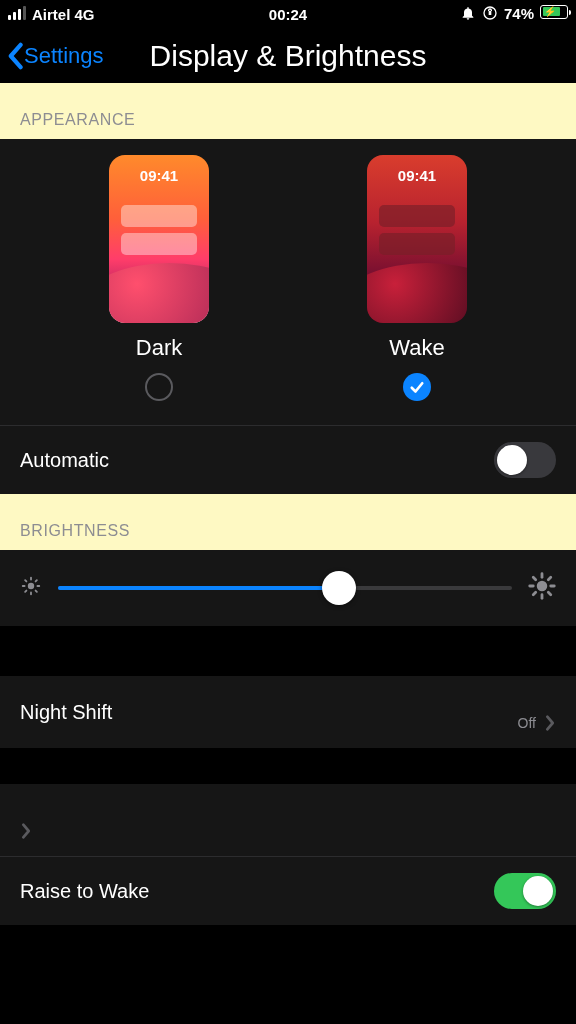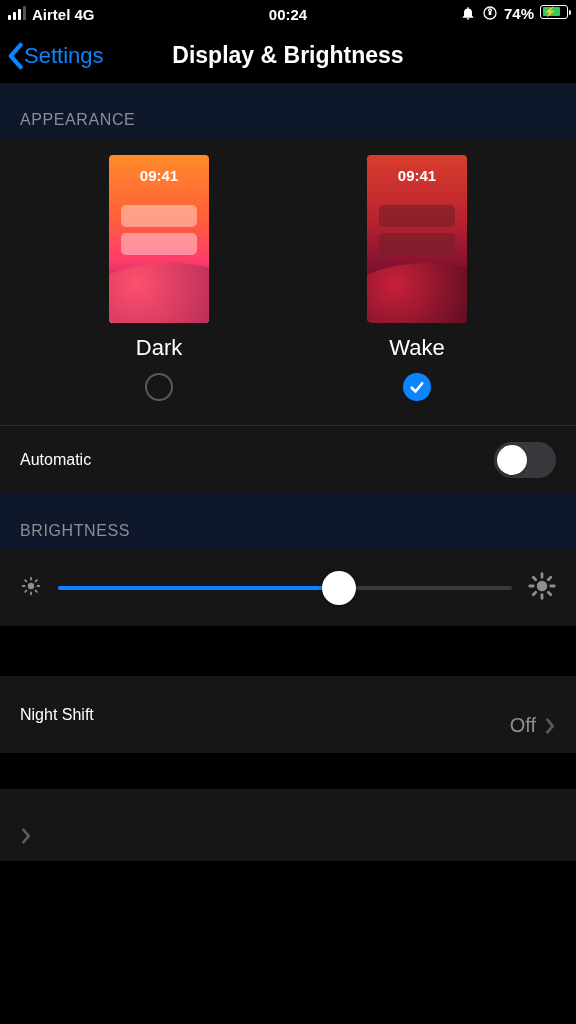--- a/index.html
+++ b/index.html
@@ -15,32 +15,32 @@
   .battery { display: flex; align-items: center; gap: 3px; }
   .battery-body { width: 28px; height: 14px; border: 1.5px solid #fff; border-radius: 3px; padding: 1.5px; position: relative; }
   .battery-body::after { content:""; position:absolute; right:-4px; top:4px; width:2px; height:5px; background:#fff; border-radius:0 2px 2px 0; }
   .battery-fill { height: 100%; width: 74%; background: #34c759; border-radius: 1px; position: relative; }
   .battery-fill .bolt { position:absolute; left:50%; top:50%; transform:translate(-50%,-55%); color:#000; font-size:10px; }
 
   
   .nav-bar { height: 55px; display: flex; align-items: center; background: #000; position: relative; }
   .back-btn { display: flex; align-items: center; color: #0b84ff; font-size: 22px; font-weight: 400; padding-left: 6px; }
   .back-btn svg { width: 18px; height: 28px; }
-  .nav-title { position: absolute; left: 50%; transform: translateX(-50%); font-size: 23px; font-weight: 700; }
-
-  
-  .section-header { font-size: 16px; font-weight: 400; color: #8d8d92; letter-spacing: 0.6px; padding: 28px 20px 10px 20px; text-transform: uppercase; background:#0f172a; }
+  .nav-title { position: absolute; left: 50%; transform: translateX(-50%); font-size: 30px; font-weight: 400; }
+
+  
+  .section-header { font-size: 16px; font-weight: 400; color: #8d8d92; letter-spacing: 0.6px; padding: 28px 20px 10px 20px; text-transform: uppercase; background:#fef9c3; }
 
   .panel { background: #161616; }
 
   
   .appearance-row { display: flex; justify-content: space-around; padding: 16px 30px 24px 30px; }
   .appearance-option { display: flex; flex-direction: column; align-items: center; gap: 12px; width: 160px; }
 
-  .phone-preview { width: 100px; height: 168px; border-radius: 4px; overflow: hidden; position: relative; }
+  .phone-preview { width: 100px; height: 168px; border-radius: 16px; overflow: hidden; position: relative; }
   .phone-preview.light { background: linear-gradient(180deg,#ff8a2b 0%, #ff5f3a 38%, #ff3d6a 62%, #c42a62 78%, #ffe3e8 100%); }
   .phone-preview.dark  { background: linear-gradient(180deg,#d93d2d 0%, #b8222f 40%, #7a1030 70%, #2a0612 100%); }
   .phone-preview .time { position:absolute; top:12px; left:0; right:0; text-align:center; font-size:15px; font-weight:600; color:#fff; }
   .phone-preview .widget { position:absolute; left:12px; right:12px; height:22px; border-radius:5px; }
   .phone-preview.light .widget { background: rgba(255,255,255,0.4); }
   .phone-preview.dark  .widget { background: rgba(120,30,40,0.65); }
   .phone-preview .w1 { top: 50px; } .phone-preview .w2 { top: 78px; }
   
   .phone-preview::after{ content:""; position:absolute; bottom:-10px; left:-20px; width:160%; height:70px; border-radius:50%; }
   .phone-preview.light::after{ background: radial-gradient(circle at 30% 30%, #ff4f6d 0%, #b72d58 70%, transparent 75%); }
@@ -48,22 +48,22 @@
 
   .option-label { font-size: 22px; font-weight: 400; color: #fff; }
 
   .radio { width: 28px; height: 28px; border-radius: 50%; border: 2.5px solid #5a5a5e; display:flex; align-items:center; justify-content:center; }
   .radio.checked { border: none; background: #0b84ff; }
   .radio.checked svg { width: 18px; height: 18px; }
 
   
   .row { display: flex; align-items: center; justify-content: space-between; padding: 16px 20px; min-height: 60px; border-top: 0.5px solid #2c2c2e; }
   .row:first-child { border-top: none; }
-  .row-label { font-size: 16px; font-weight: 400; color: #fff; }
-  .row-value { font-size: 20px; color: #8d8d92; display:flex; align-items:center; gap:8px;margin-top:22px; }
+  .row-label { font-size: 20px; font-weight: 400; color: #fff; }
+  .row-value { font-size: 14px; color: #8d8d92; display:flex; align-items:center; gap:8px;margin-top:22px; }
 
   
   .toggle { width: 62px; height: 36px; border-radius: 18px; position: relative; }
   .toggle.off { background: #39393d; }
   .toggle.on  { background: #34c759; }
   .toggle .knob { position:absolute; top:3px; width:30px; height:30px; background:#fff; border-radius:50%; box-shadow:0 1px 3px rgba(0,0,0,0.4); }
   .toggle.off .knob { left: 3px; }
   .toggle.on  .knob { right: 3px; }
 
   
@@ -222,13 +222,19 @@
 <div class="gap-sm"></div>
 
 <div class="panel">
   <div class="row">
     <span class="row-value">
       <svg class="chevron" width="12" height="18" viewBox="0 0 12 20" fill="none" stroke="#5a5a5e" stroke-width="3" stroke-linecap="round" stroke-linejoin="round">
           <polyline points="3,3 9,10 3,17"></polyline>
         </svg>
     </span>
   </div>
+  <div class="row">
+    <span class="row-label">Raise to Wake</span>
+    <div class="toggle on">
+        <div class="knob"></div>
+      </div>
+  </div>
 </div>
 
 </body></html>

